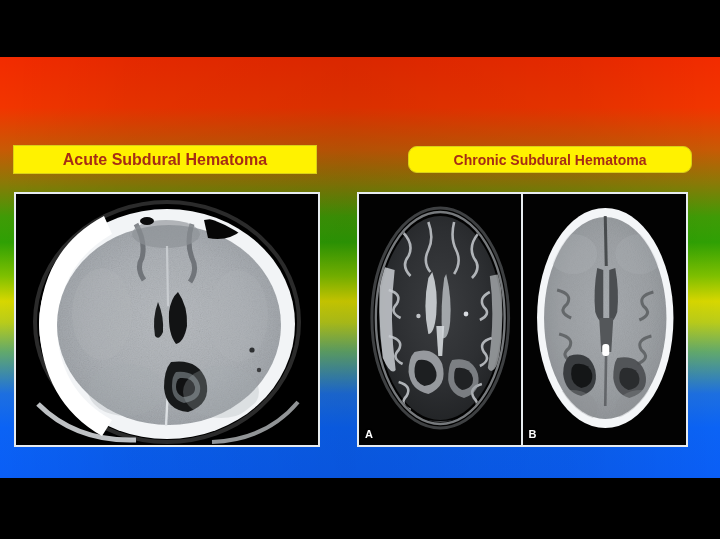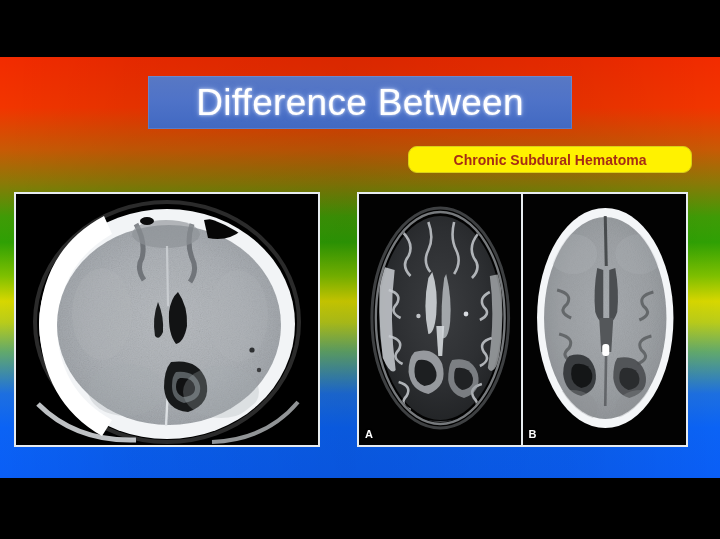--- a/index.html
+++ b/index.html
@@ -175,24 +175,24 @@
 </head>
 <body>
 
 <div id="slide">
 
   <div id="gradient-bg"></div>
   <div id="gradient-shade"></div>
   <div id="top-black-bar"></div>
   <div id="bottom-black-bar"></div>
 
-  <div id="title-band">
-    <span id="title-text">Difference Between</span>
+
+  <div id="caption-left" class="caption-box">
+    <span class="caption-text">Acute Subdural Hematoma</span>
   </div>
-
 
   <div id="caption-right" class="caption-box">
     <span class="caption-text">Chronic Subdural Hematoma</span>
   </div>
 
   <div id="panel-left" class="panel">
     <svg class="ct-svg" viewBox="0 0 302 251" preserveAspectRatio="none">
       <defs>
         <radialGradient id="brainGradL" cx="50%" cy="48%" r="62%">
           <stop offset="0%" stop-color="#b9bdc1"></stop>

